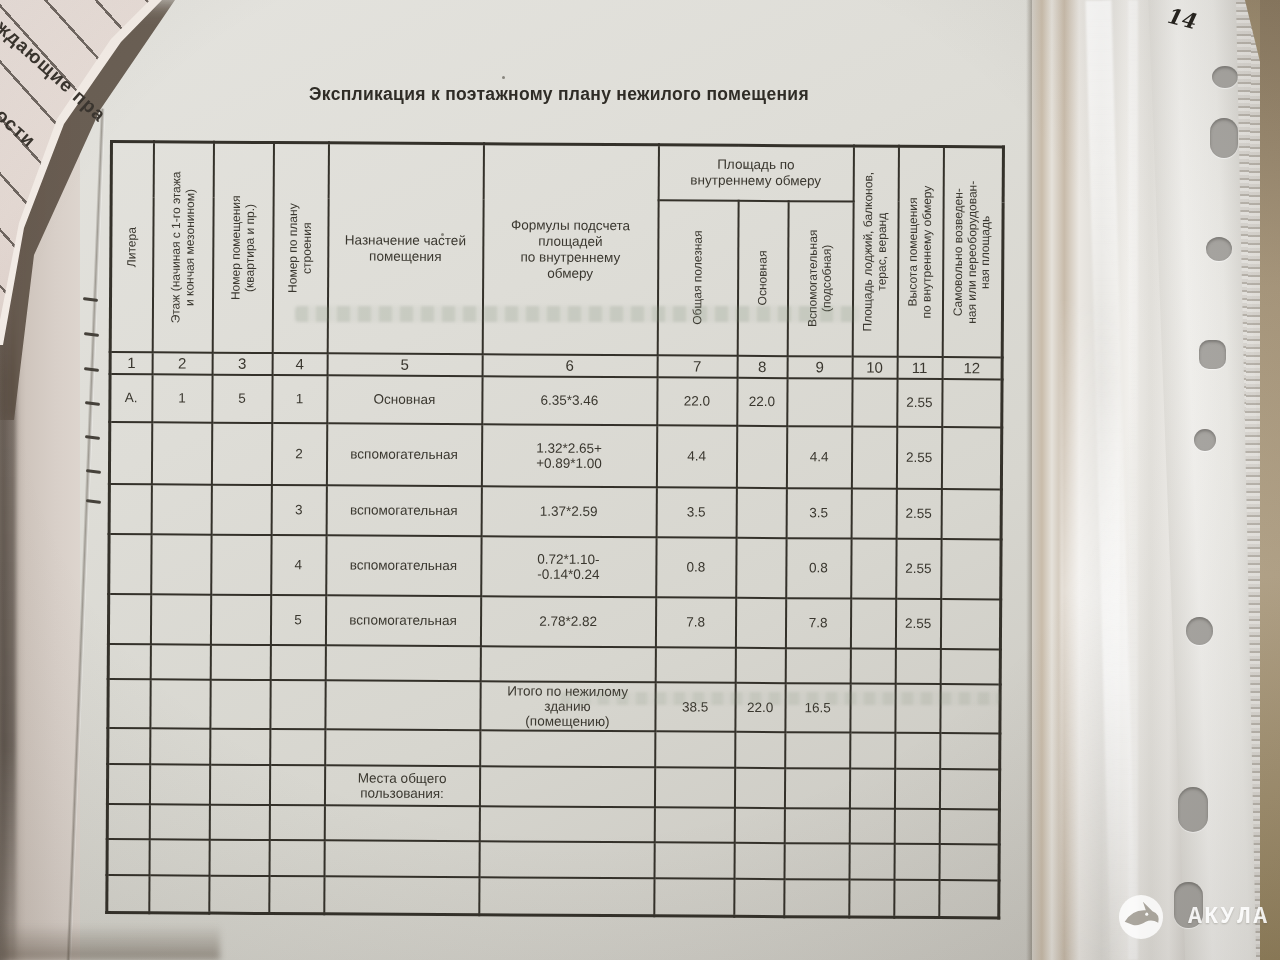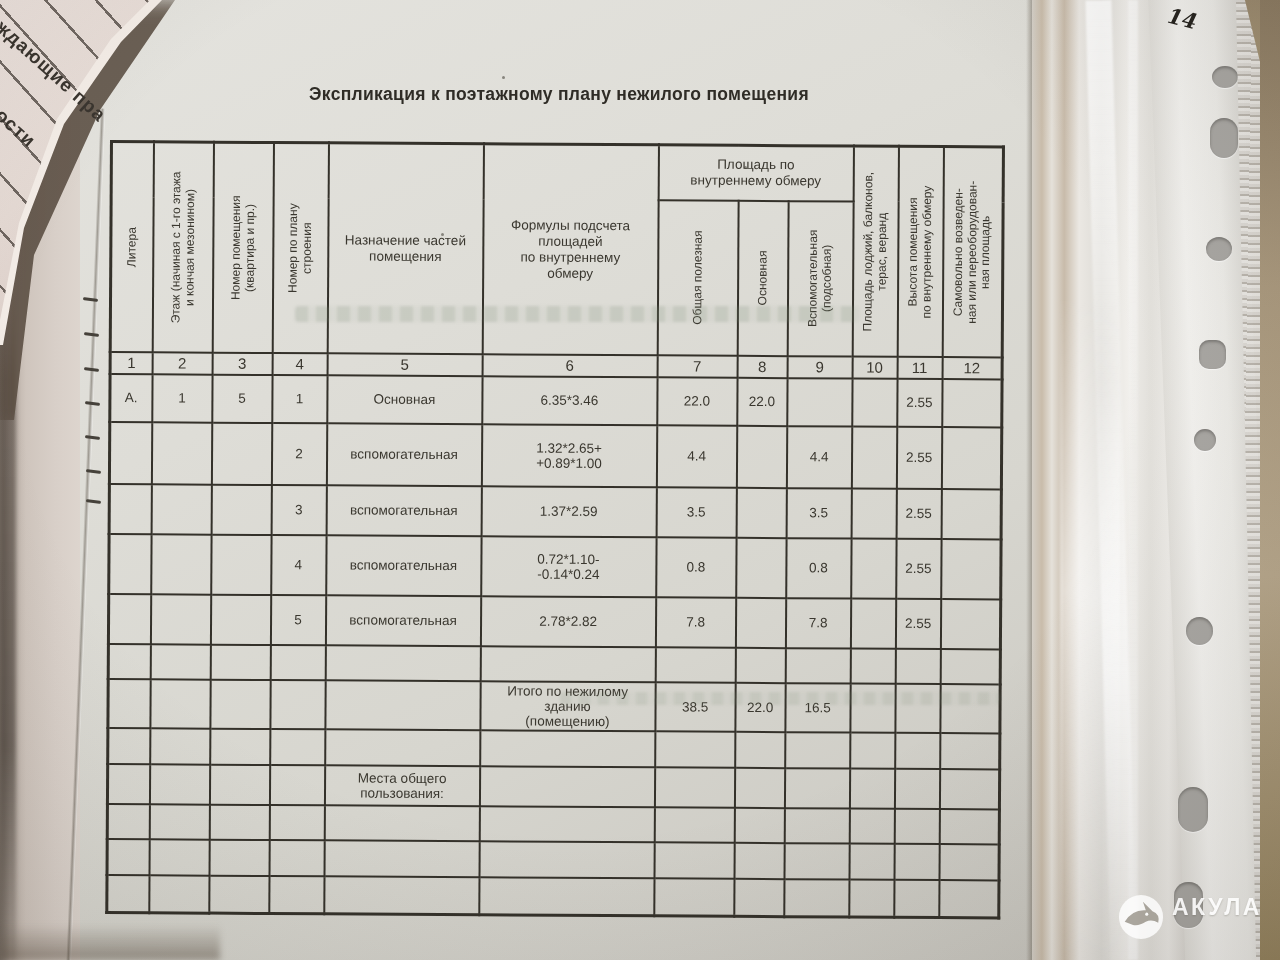--- a/index.html
+++ b/index.html
@@ -84,21 +84,21 @@
   .bleed{position:absolute;z-index:21;filter:blur(1.6px);border-radius:4px;}
   .bleed1{left:295px;top:306px;width:565px;height:16px;
     background:repeating-linear-gradient(90deg,rgba(122,138,116,.22) 0 13px,rgba(122,138,116,.05) 13px 21px);}
   .bleed2{left:560px;top:692px;width:440px;height:13px;
     background:repeating-linear-gradient(90deg,rgba(122,138,116,.16) 0 11px,rgba(122,138,116,.04) 11px 19px);}
   .speck{position:absolute;z-index:21;width:3px;height:3px;border-radius:50%;background:rgba(62,58,50,.55);}
 
   
   .vignette{position:absolute;inset:0;z-index:50;pointer-events:none;
     background:radial-gradient(ellipse at 45% 40%,rgba(0,0,0,0) 55%,rgba(40,34,26,.13) 100%);}
-  .watermark{position:absolute;left:1118px;top:894px;z-index:60;display:flex;align-items:flex-start;gap:8px;opacity:.88;}
+  .watermark{position:absolute;left:1118px;top:894px;z-index:60;display:flex;align-items:center;gap:24px;opacity:.88;font-family:Liberation Mono, monospace;}
   .watermark .wm-text{color:#fff;font-weight:700;font-size:23px;letter-spacing:2.5px;
     text-shadow:0 1px 2px rgba(90,85,75,.35);}
 </style>
 </head>
 <body>
 
 <div class="scene">
 
   <div class="doc-paper"></div>
   <div class="page-edge-line"></div>

